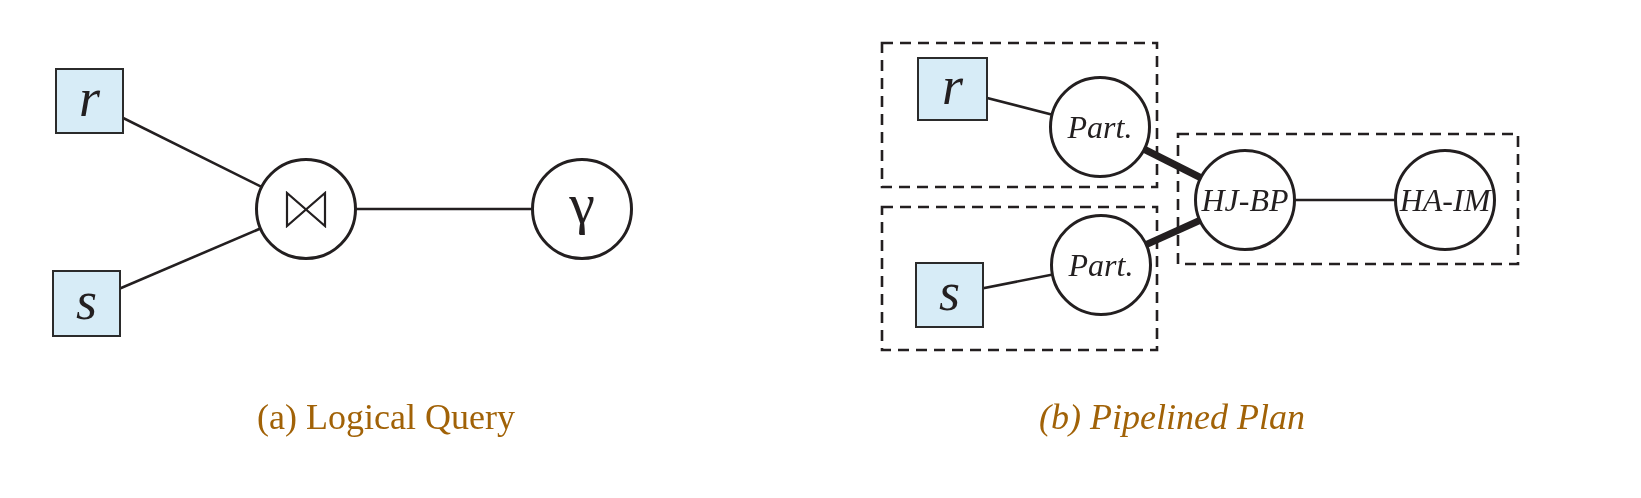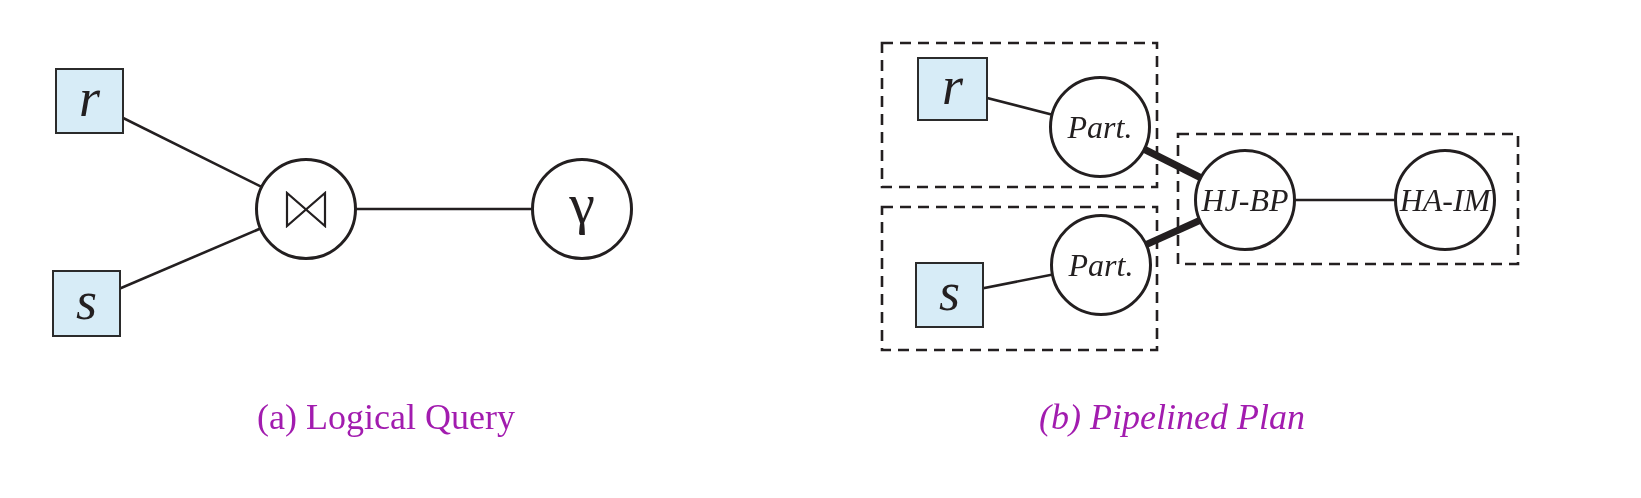--- a/index.html
+++ b/index.html
@@ -67,21 +67,21 @@
   .join-glyph path {
     fill: none;
     stroke: var(--line-color, #231f20);
     stroke-width: 2.2;
   }
   .caption {
     position: absolute;
     width: 400px;
     text-align: center;
     font-size: 36px;
-    color: #a21caf;
+    color: #a16207;
     white-space: nowrap;
   }
 </style>
 </head>
 <body>
 
 <div class="canvas">
 
   <svg class="layer" viewBox="0 0 1641 498">
 

